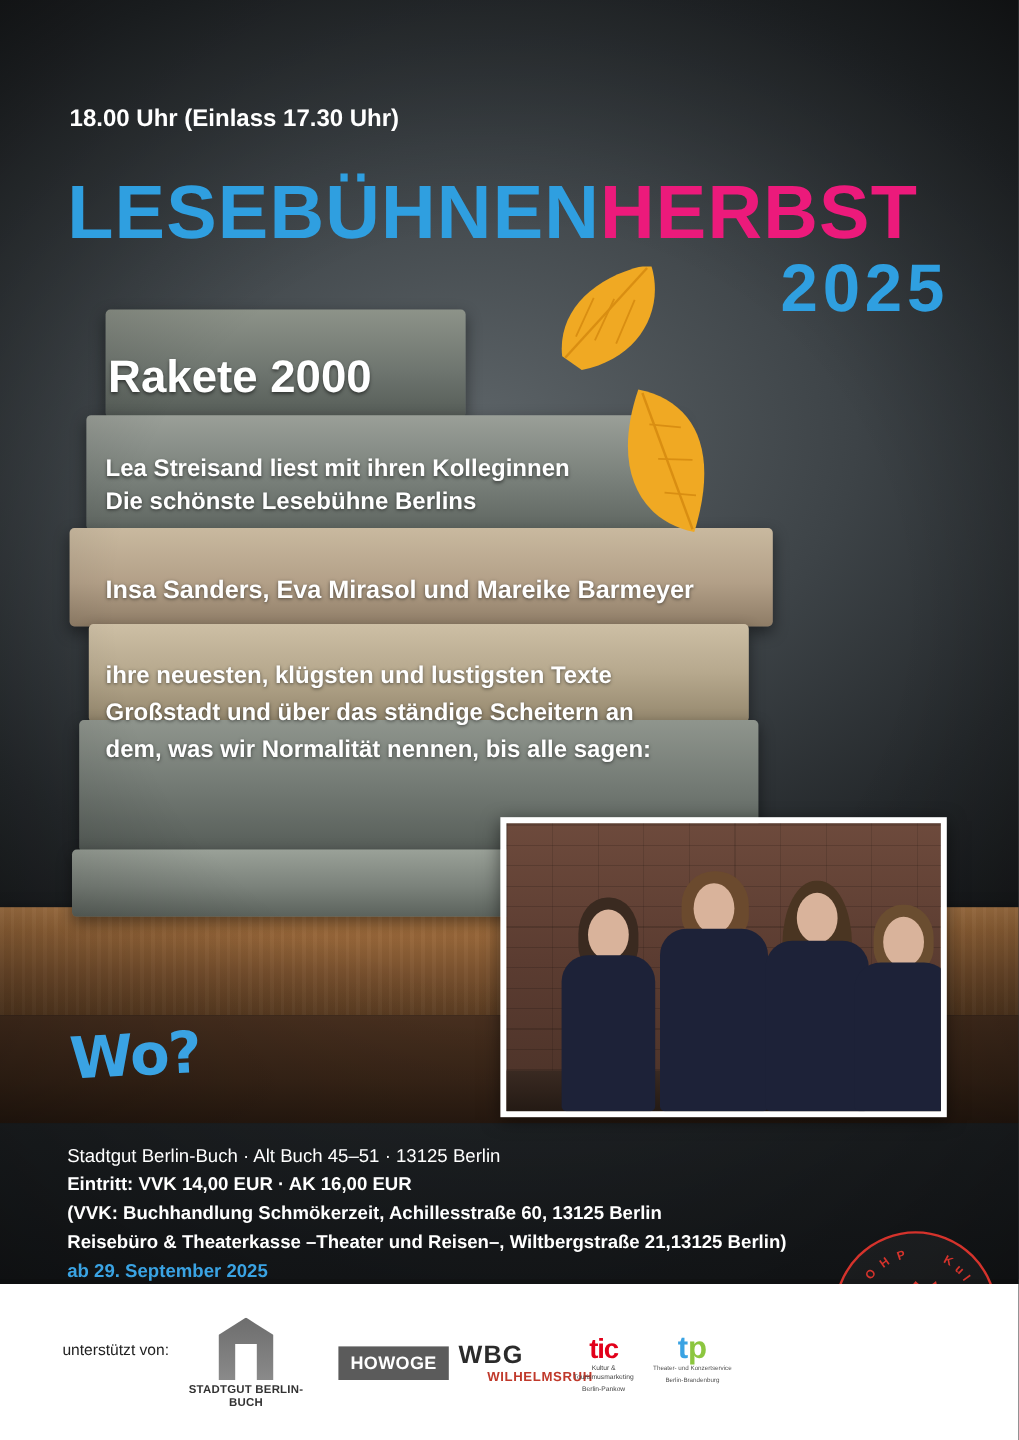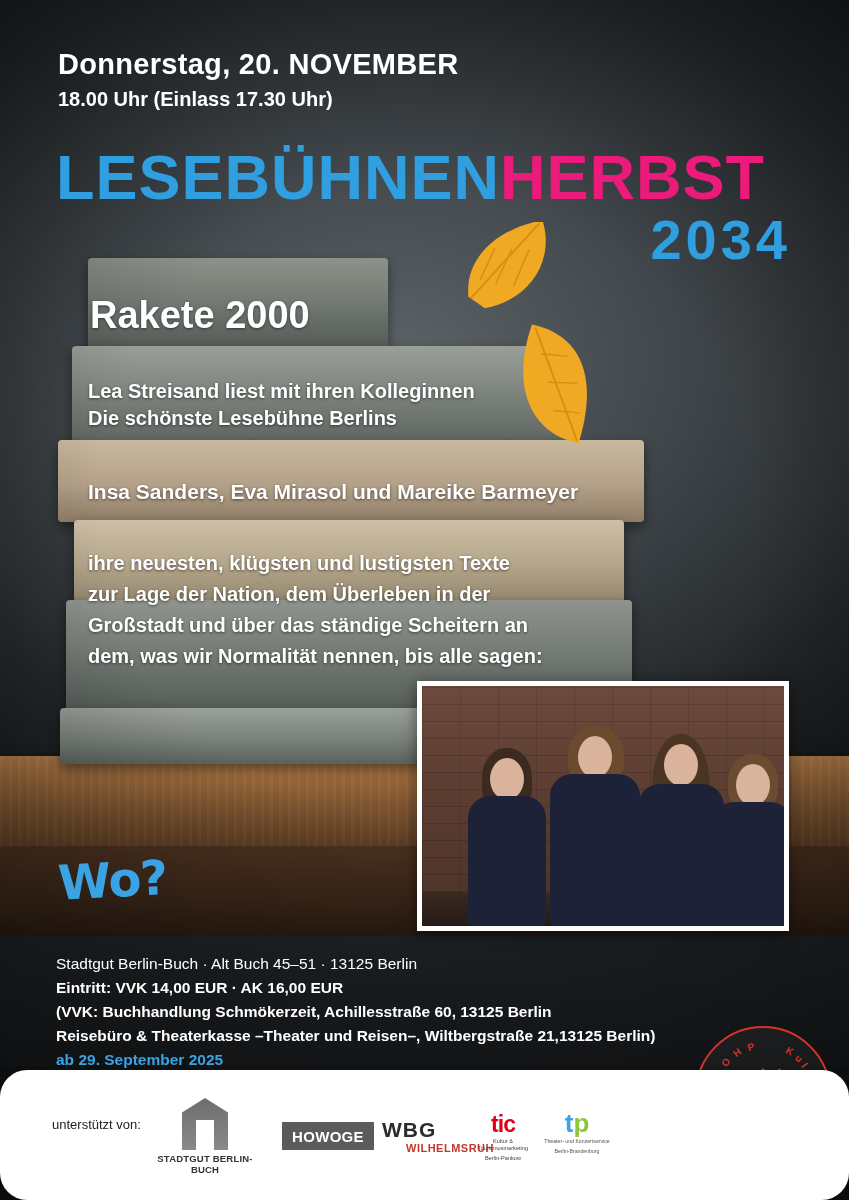--- a/index.html
+++ b/index.html
@@ -274,21 +274,20 @@
     left: 50%; top: 52%;
     transform: translate(-50%,-50%);
   }
 
   
   .footer {
     position: absolute;
     left: 0; right: 0; bottom: 0;
     height: 130px;
     background: #ffffff;
-    border-radius: 27px;
   }
   .footer-inner {
     position: relative;
     height: 100%;
   }
   .support-label {
     position: absolute;
     left: 52px;
     top: 47px;
     font-size: 13px;
@@ -344,27 +343,26 @@
     <div class="book b1"></div>
     <div class="book b2"></div>
     <div class="book b3"></div>
     <div class="book b4"></div>
     <div class="book b5"></div>
     <div class="book b6"></div>
   </div>
 
   <div class="bg-vignette"></div>
 
-  <div class="date-line">Donnerstag, 20. NOVEMBER</div>
   <div class="time-line">18.00 Uhr (Einlass 17.30 Uhr)</div>
 
   <div class="title-row">
     <span class="t-blue">LESEBÜHNEN</span><span class="t-pink">HERBST</span>
   </div>
-  <div class="year">2034</div>
+  <div class="year">2025</div>
 
   <div class="leaf" style="left:452px; top:222px;">
     <svg width="120" height="95" viewBox="0 0 120 95">
       <g transform="rotate(-18 60 47)">
         <path d="M10 60 C18 22 58 4 104 10 C104 50 70 82 22 76 Z" fill="#f0a923"></path>
         <path d="M12 62 L100 12" stroke="#d98e12" stroke-width="2" fill="none"></path>
         <path d="M40 56 L66 28 M56 64 L82 34 M26 48 L50 22" stroke="#d98e12" stroke-width="1.5" fill="none"></path>
       </g>
     </svg>
   </div>
@@ -379,21 +377,20 @@
   </div>
 
   <div class="rakete">Rakete 2000</div>
   <div class="subline">
     <div>Lea Streisand liest mit ihren Kolleginnen</div>
     <div>Die schönste Lesebühne Berlins</div>
   </div>
   <div class="names">Insa Sanders, Eva Mirasol und Mareike Barmeyer</div>
   <div class="para">
     <div>ihre neuesten, klügsten und lustigsten Texte</div>
-    <div>zur Lage der Nation, dem Überleben in der</div>
     <div>Großstadt und über das ständige Scheitern an</div>
     <div>dem, was wir Normalität nennen, bis alle sagen:</div>
   </div>
 
   <div class="wo">Wo?</div>
 
   <div class="photo">
     <div class="brick"></div>
     <div class="floor"></div>
     <div class="person" style="left:38px; width:92px; height:180px;">

